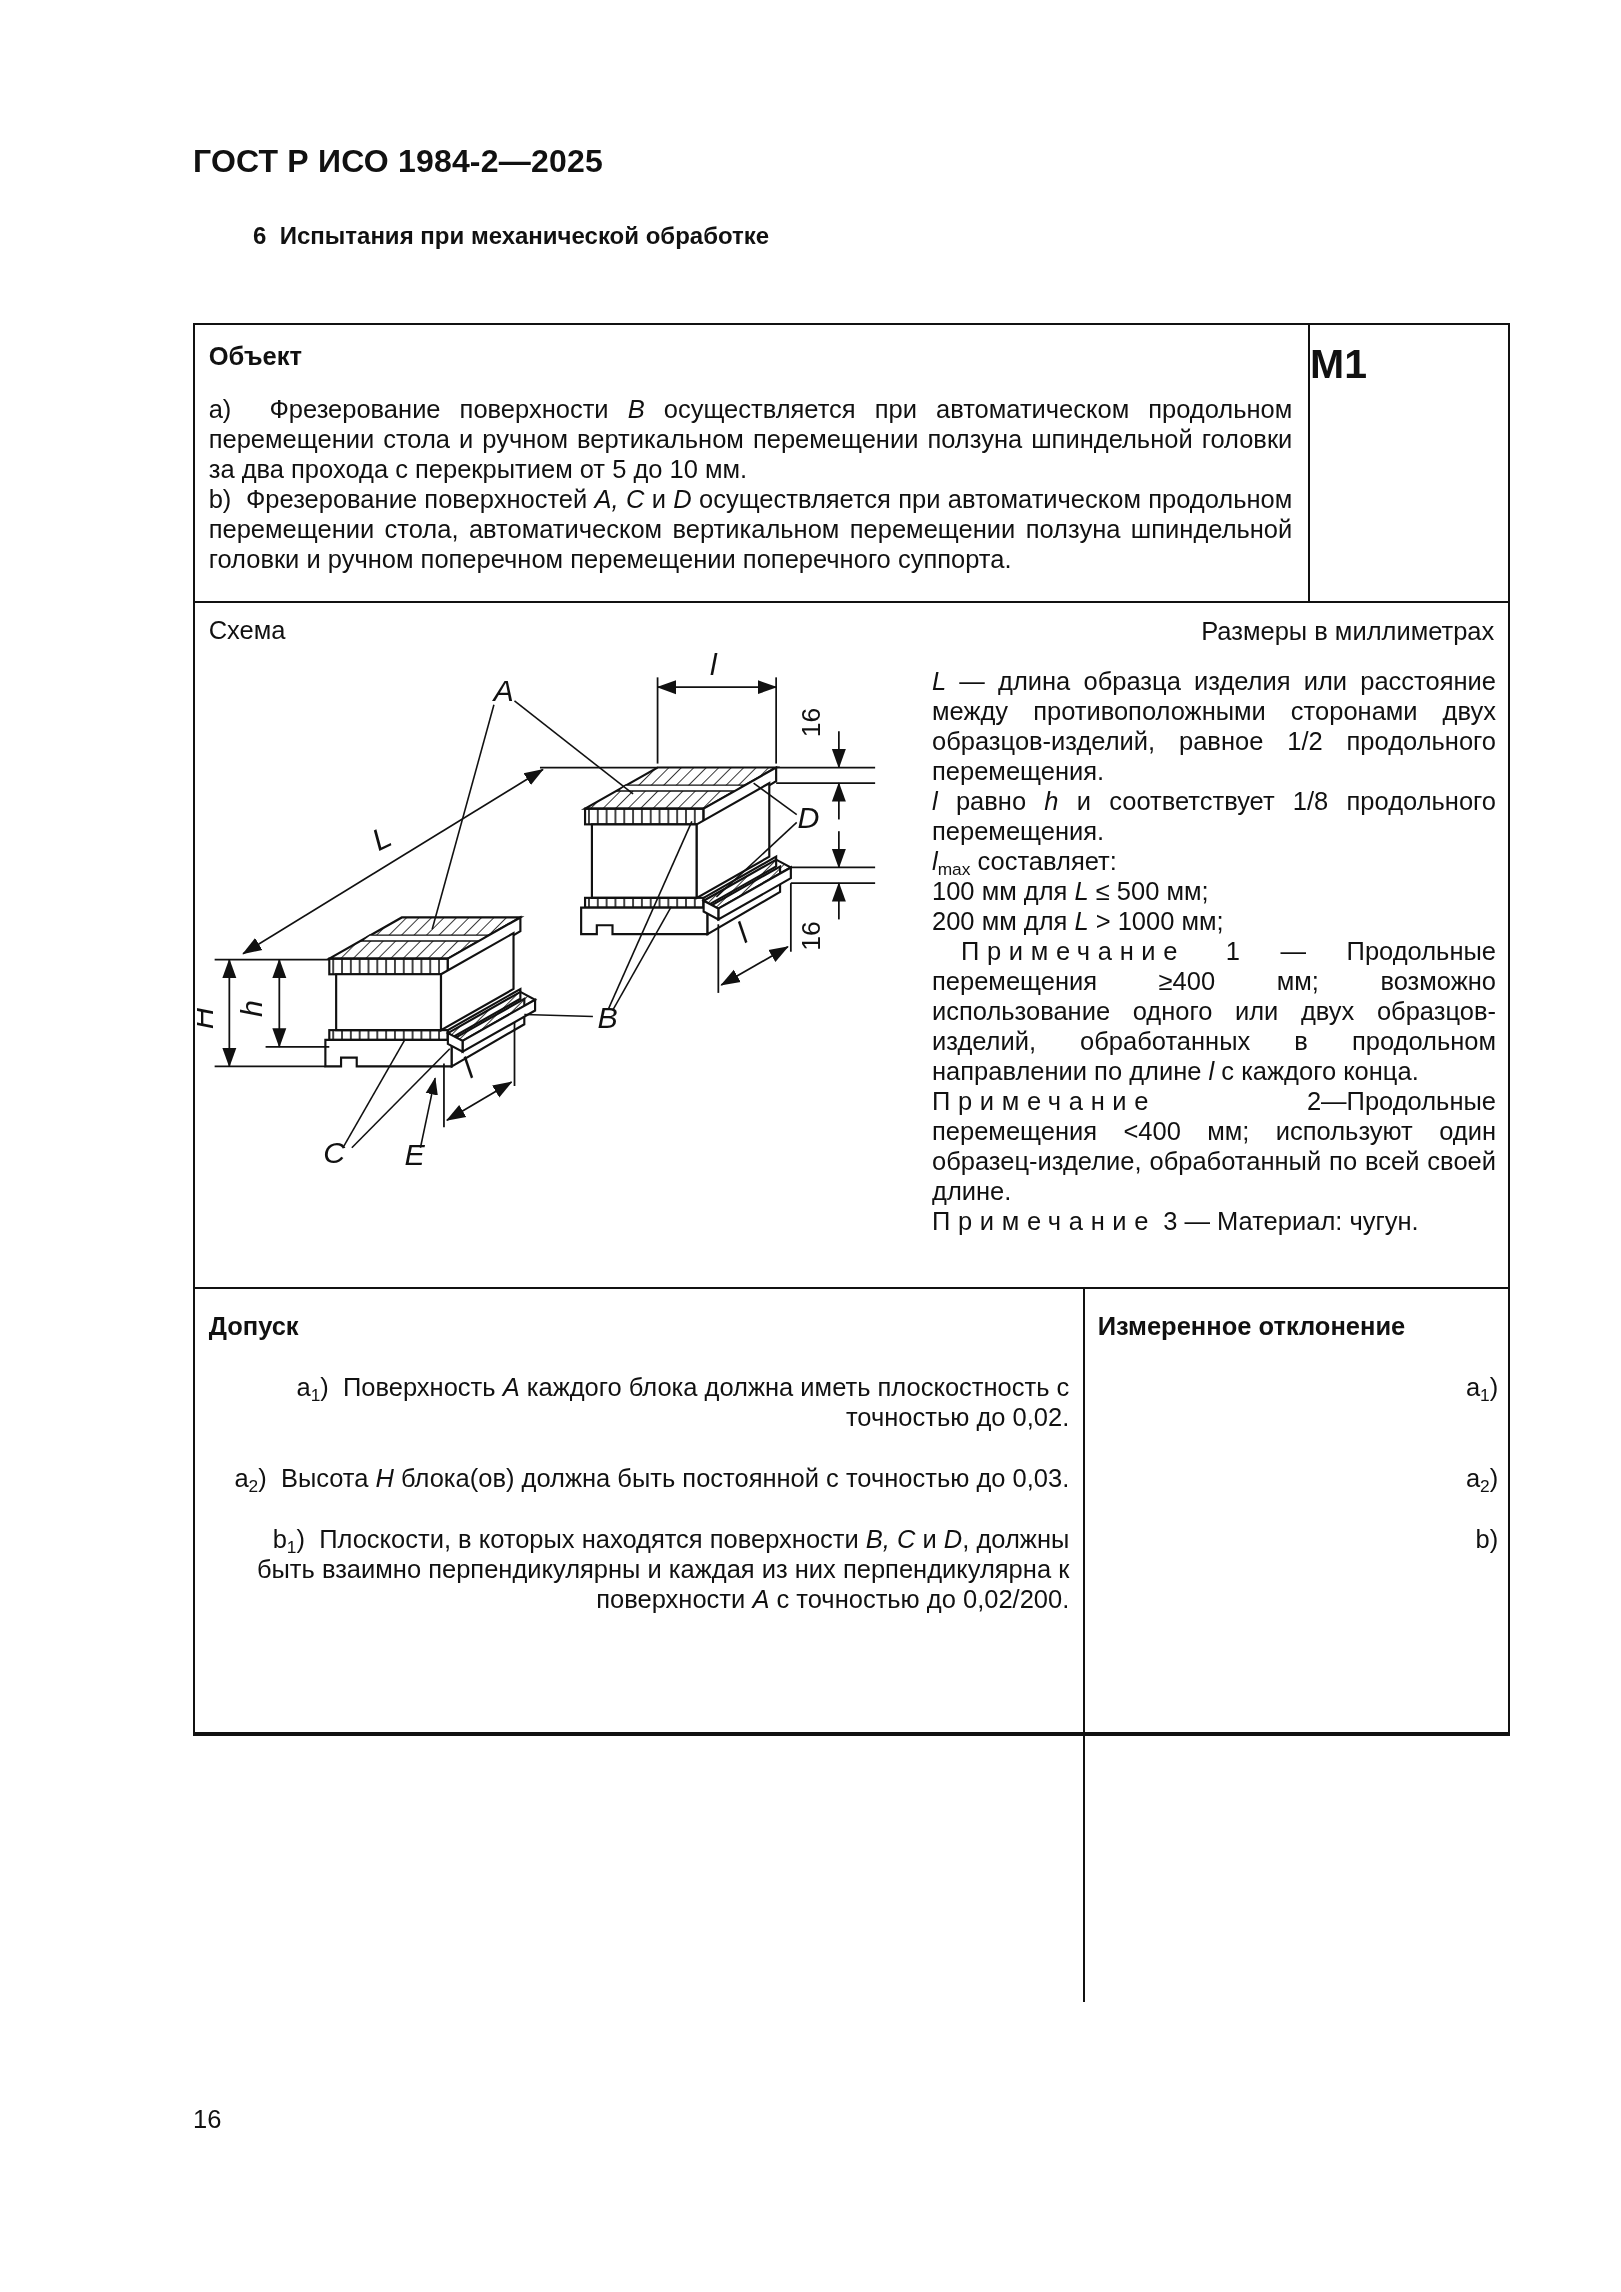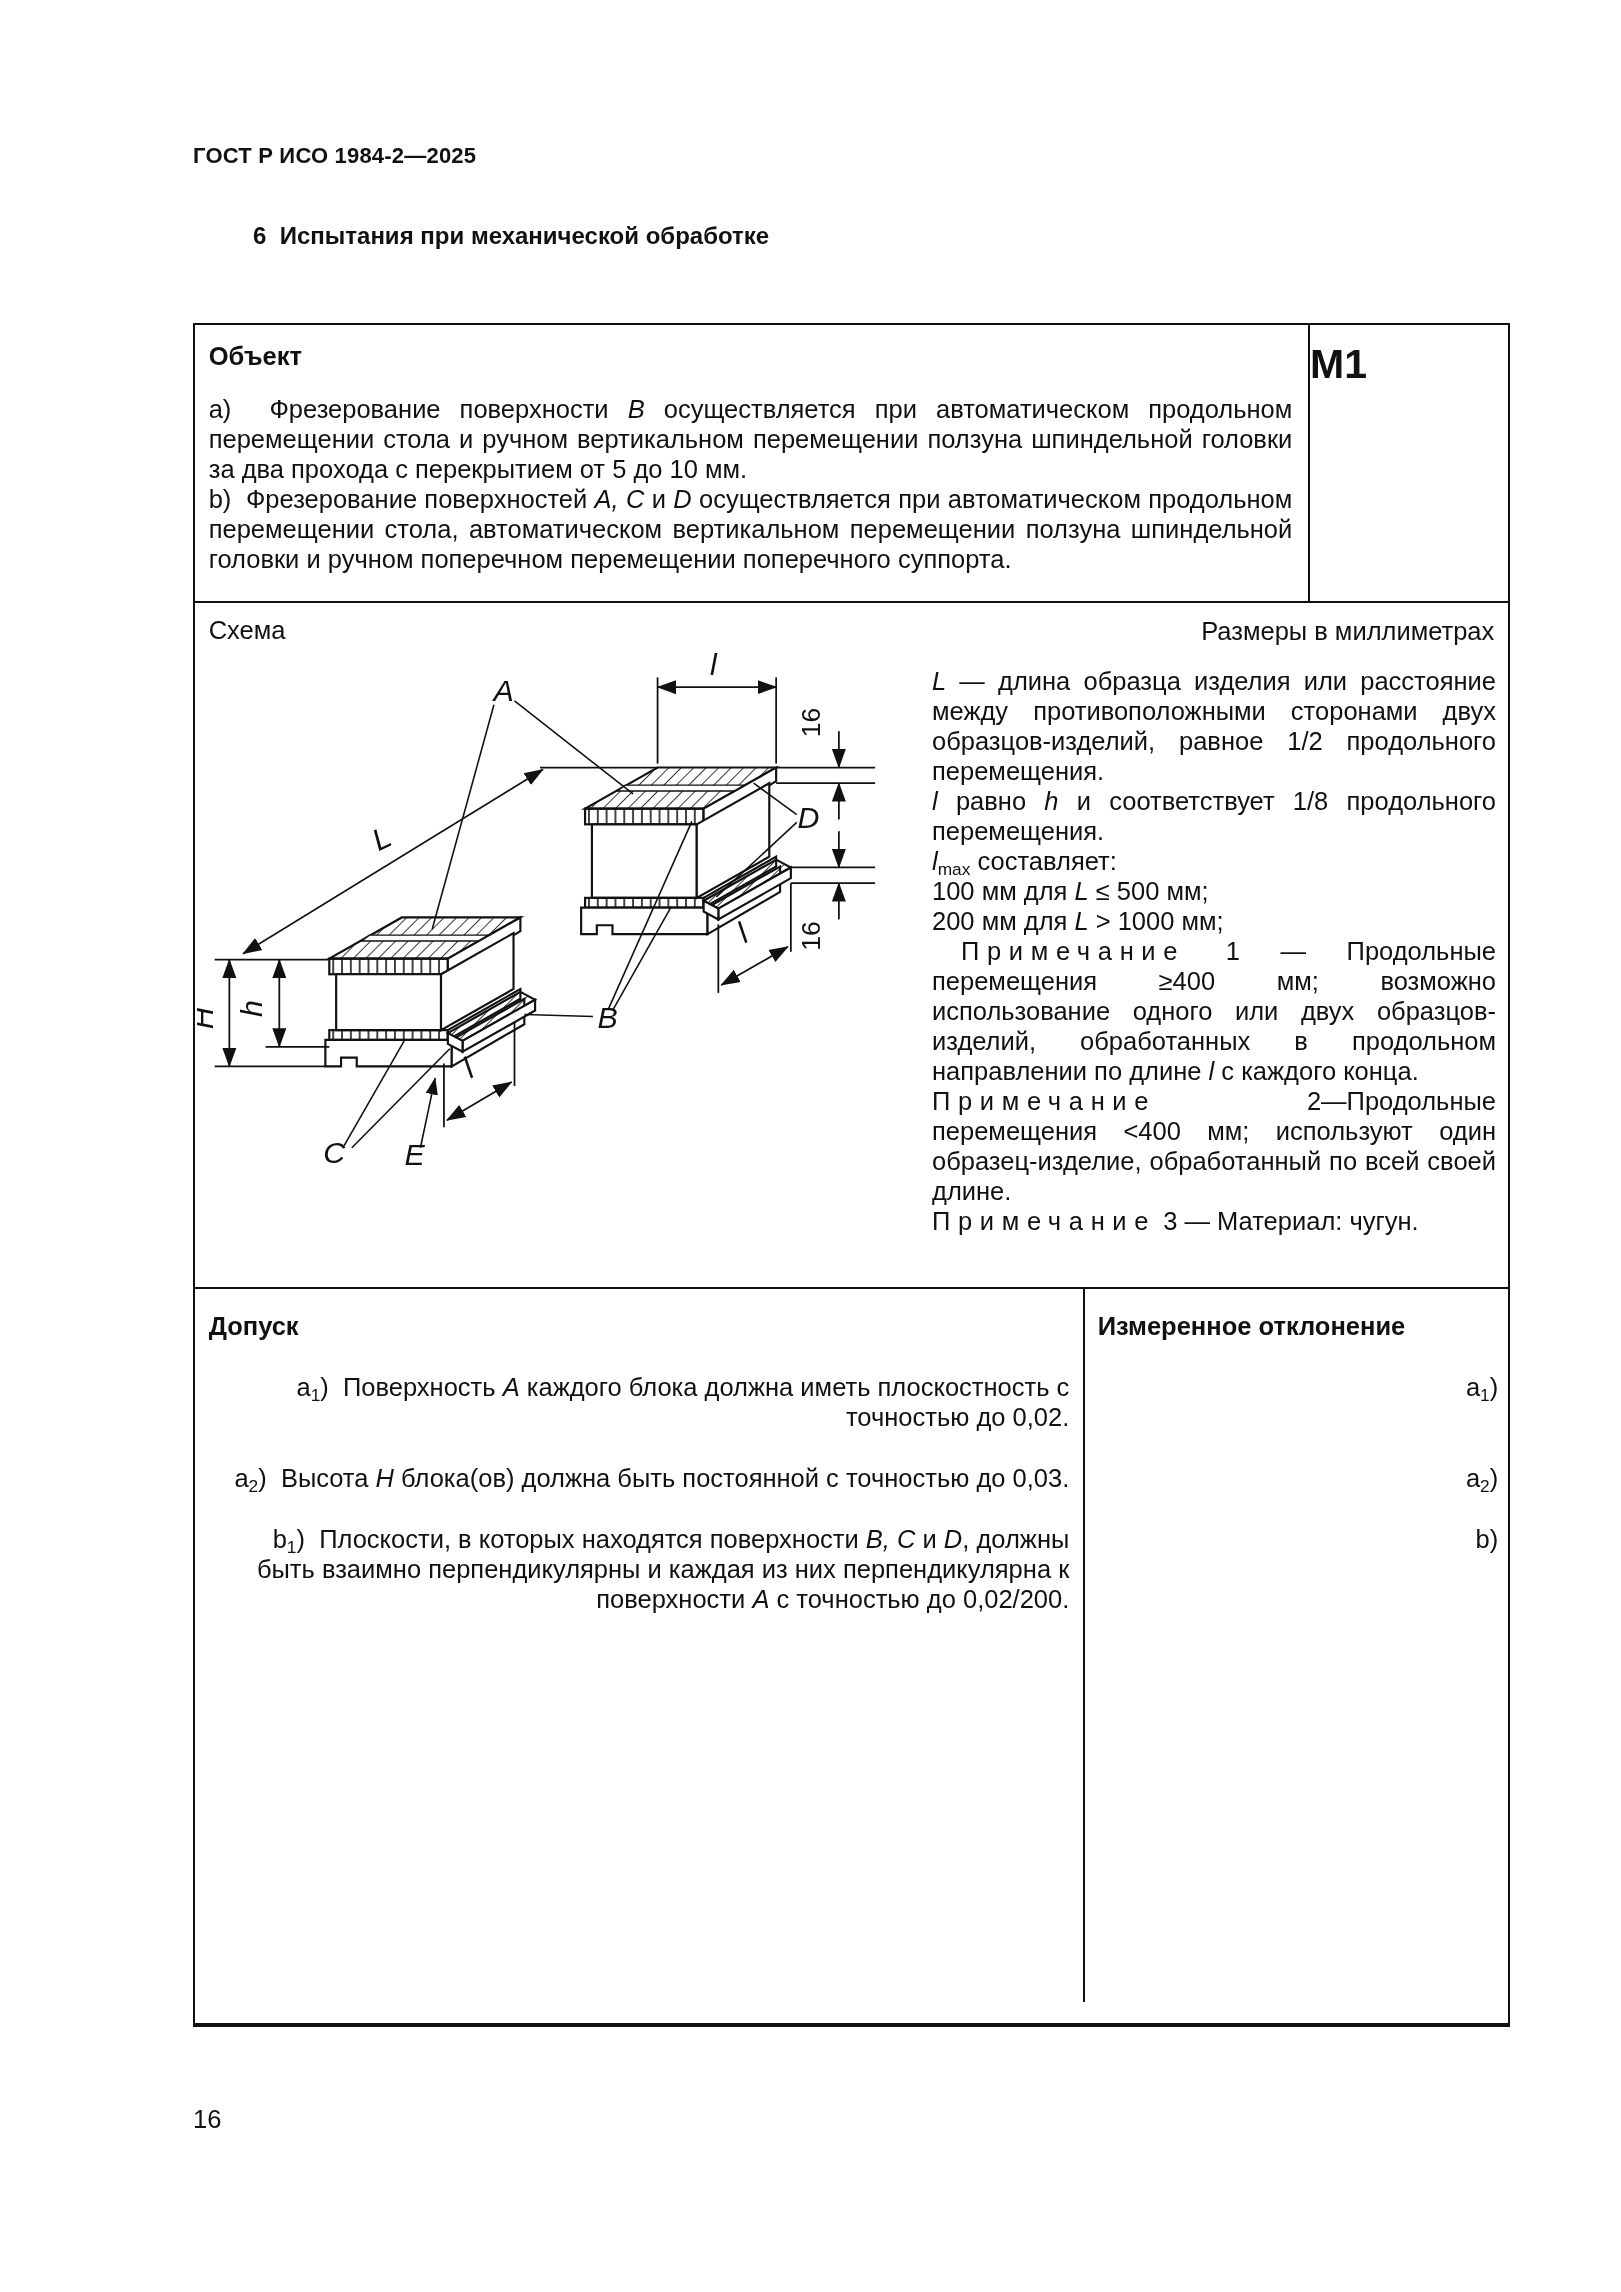--- a/index.html
+++ b/index.html
@@ -3,28 +3,28 @@
 <meta charset="utf-8">
 <style>
   html,body{margin:0;padding:0;background:#fff;}
   body{
     width:1621px;height:2293px;position:relative;
     font-family:"Liberation Sans", sans-serif;color:#111;
     -webkit-font-smoothing:antialiased;
   }
   .doc-header{
     position:absolute;left:193px;top:143px;
-    font-size:22px;font-weight:bold;letter-spacing:0.2px;
+    font-size:32px;font-weight:bold;letter-spacing:0.2px;
   }
   .section-title{
     position:absolute;left:253px;top:222px;
     font-size:24px;font-weight:bold;
   }
   .spec-table{
-    position:absolute;left:193px;top:323px;width:1317px;height:1704px;
+    position:absolute;left:193px;top:323px;width:1317px;height:1413px;
     border:2.9px solid #111;border-bottom-width:4.9px;box-sizing:border-box;
     font-size:25.5px;line-height:30px;
   }
   
   .row-object{
     display:grid;grid-template-columns:1fr 200px;
     height:278px;box-sizing:border-box;border-bottom:2.9px solid #111;
   }
   .object-cell{padding:17.6px 15.7px 0 13.7px;box-sizing:border-box;}
   .object-cell h3{margin:0 0 23.5px 0;font-size:25.5px;line-height:27.4px;}

